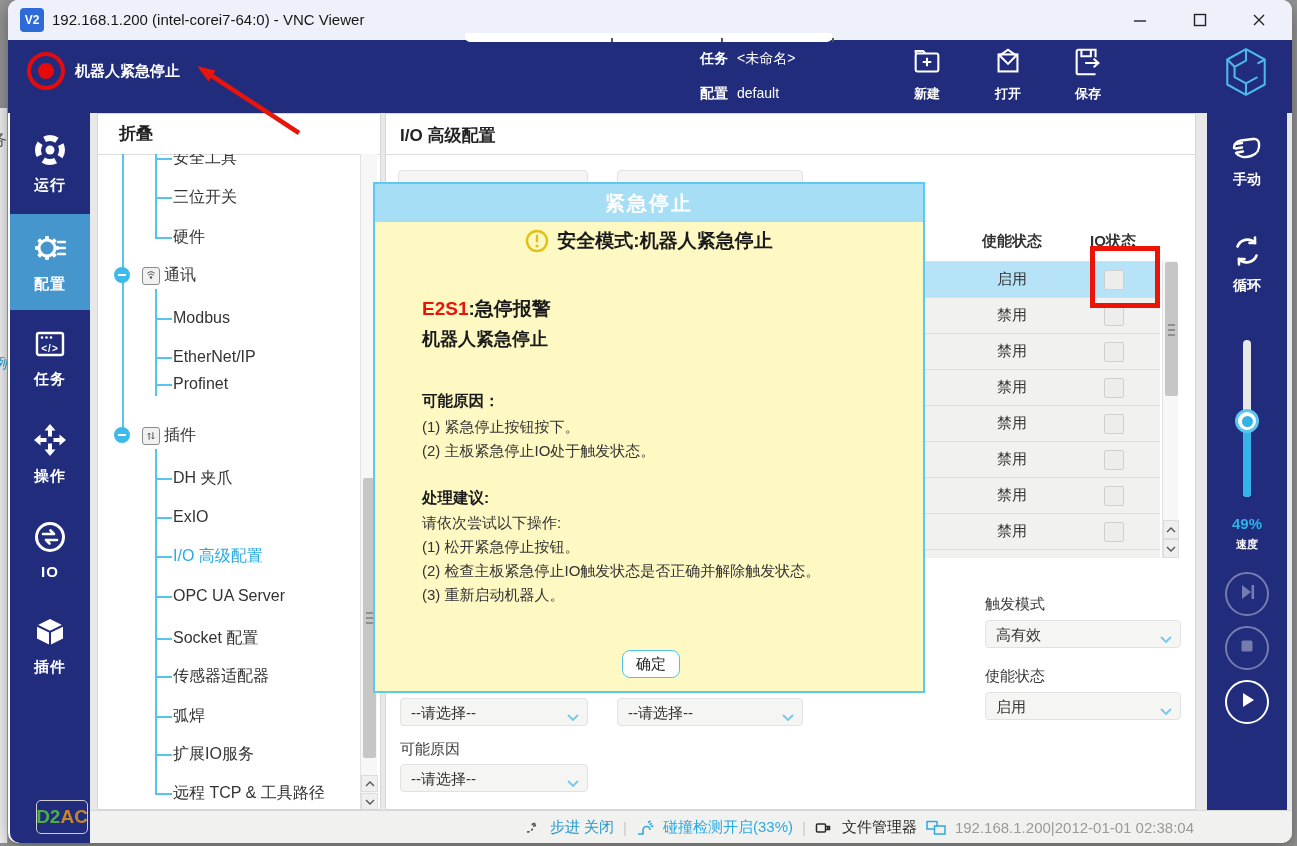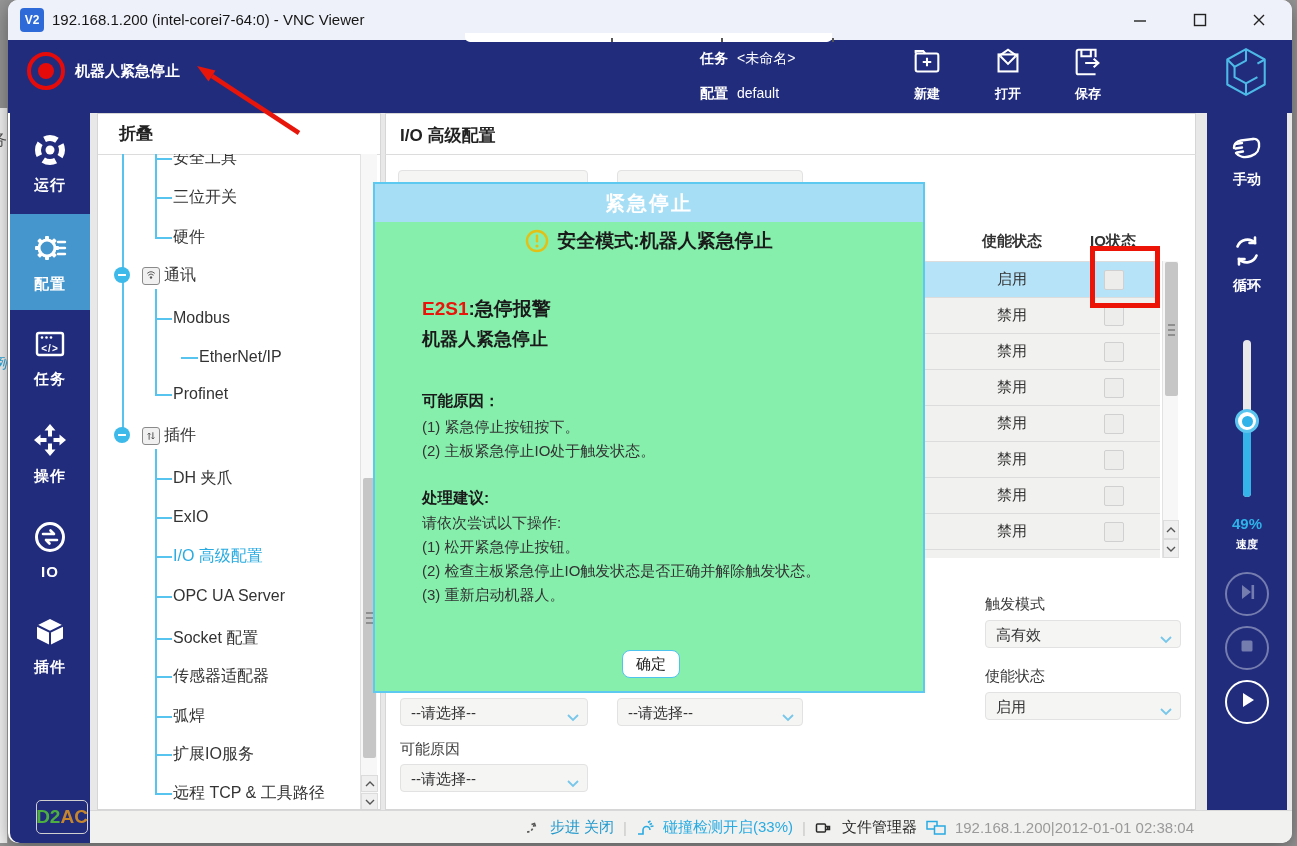--- a/index.html
+++ b/index.html
@@ -61,21 +61,21 @@
   .dd .ddtext{position:absolute;left:10px;top:0;line-height:26px;}
   .dd .chev{position:absolute;right:8px;top:50%;margin-top:-4px;}
   .fieldlab{font-size:15px;color:#3a3a3a;z-index:2;}
   .thead{font-size:15px;font-weight:bold;color:#333;transform:translateX(-50%);z-index:2;}
   .tablebox{left:692px;top:261px;width:460px;height:297px;overflow:hidden;border-top:1px solid #dcdcdc;z-index:2;}
   .trow{position:relative;width:460px;height:35px;background:#f1f1ef;border-bottom:1px solid #dcdcdc;cursor:pointer;}
   .trow.sel{background:#b7e3f8;}
   .trow .en{position:absolute;left:312px;top:8px;transform:translateX(-50%);font-size:15px;color:#333;}
   .cb{position:absolute;left:404px;top:8px;width:18px;height:18px;background:#ededec;border:1px solid #d0d0d0;border-radius:2px;cursor:pointer;}
   
-  .dialog{left:365px;top:182px;width:552px;height:511px;background:#86efac;border:2px solid #5ec9f0;z-index:10;}
+  .dialog{left:365px;top:182px;width:552px;height:511px;background:#fef9c3;border:2px solid #5ec9f0;z-index:10;}
   .dlghead{left:0;top:0;width:100%;height:38px;background:#a6def5;color:#fff;font-size:20px;font-weight:bold;
            display:flex;align-items:center;justify-content:center;letter-spacing:2px;}
   .dlghl{left:0;top:44px;width:100%;display:flex;align-items:center;justify-content:center;gap:8px;
          font-size:19px;font-weight:bold;color:#1a1a1a;}
   .dtext{left:47px;font-size:15px;color:#333;margin-top:12px;}
   .dbold{font-weight:bold;color:#1a1a1a;font-size:15.5px;}
   .okbtn{left:247px;top:466px;width:58px;height:28px;background:#fff;border:1.5px solid #4fc3f0;border-radius:8px;
          font-size:15px;color:#222;display:flex;align-items:center;justify-content:center;cursor:pointer;}
   
   .rightpanel{left:1199px;top:113px;width:80px;height:709px;background:#212c7d;border-radius:0 0 8px 8px;}
@@ -284,24 +284,24 @@
           <svg width="12" height="12" viewBox="0 0 16 16" fill="none" stroke="#555" stroke-width="1.3">
               <circle cx="8" cy="10" r="1.6" fill="#555" stroke="none"></circle>
               <path d="M4.5 7 a5 5 0 0 1 7 0 M3 4.5 a7.5 7.5 0 0 1 10 0"></path>
             </svg>
         </span>
         <span>通讯</span>
       </div>
       <div class="a titem child" style="top:144px;">
           <span>Modbus</span>
         </div>
-      <div class="a titem child" style="top:183px;margin-left:26px;">
+      <div class="a titem child" style="top:183px;">
           <span>EtherNet/IP</span>
         </div>
-      <div class="a titem child" style="top:220px;text-align:center;">
+      <div class="a titem child" style="top:210px;text-align:center;">
           <span>Profinet</span>
         </div>
 
       <div class="a titem parent" style="top:261px;">
         <span class="minus"></span>
         <span class="nicon">
           <svg width="12" height="12" viewBox="0 0 16 16" fill="none" stroke="#555" stroke-width="1.3">
               <path d="M5.5 13 V4 M3.5 6 l2 -2 2 2 M10.5 3 v9 M8.5 10 l2 2 2 -2"></path>
             </svg>
         </span>

